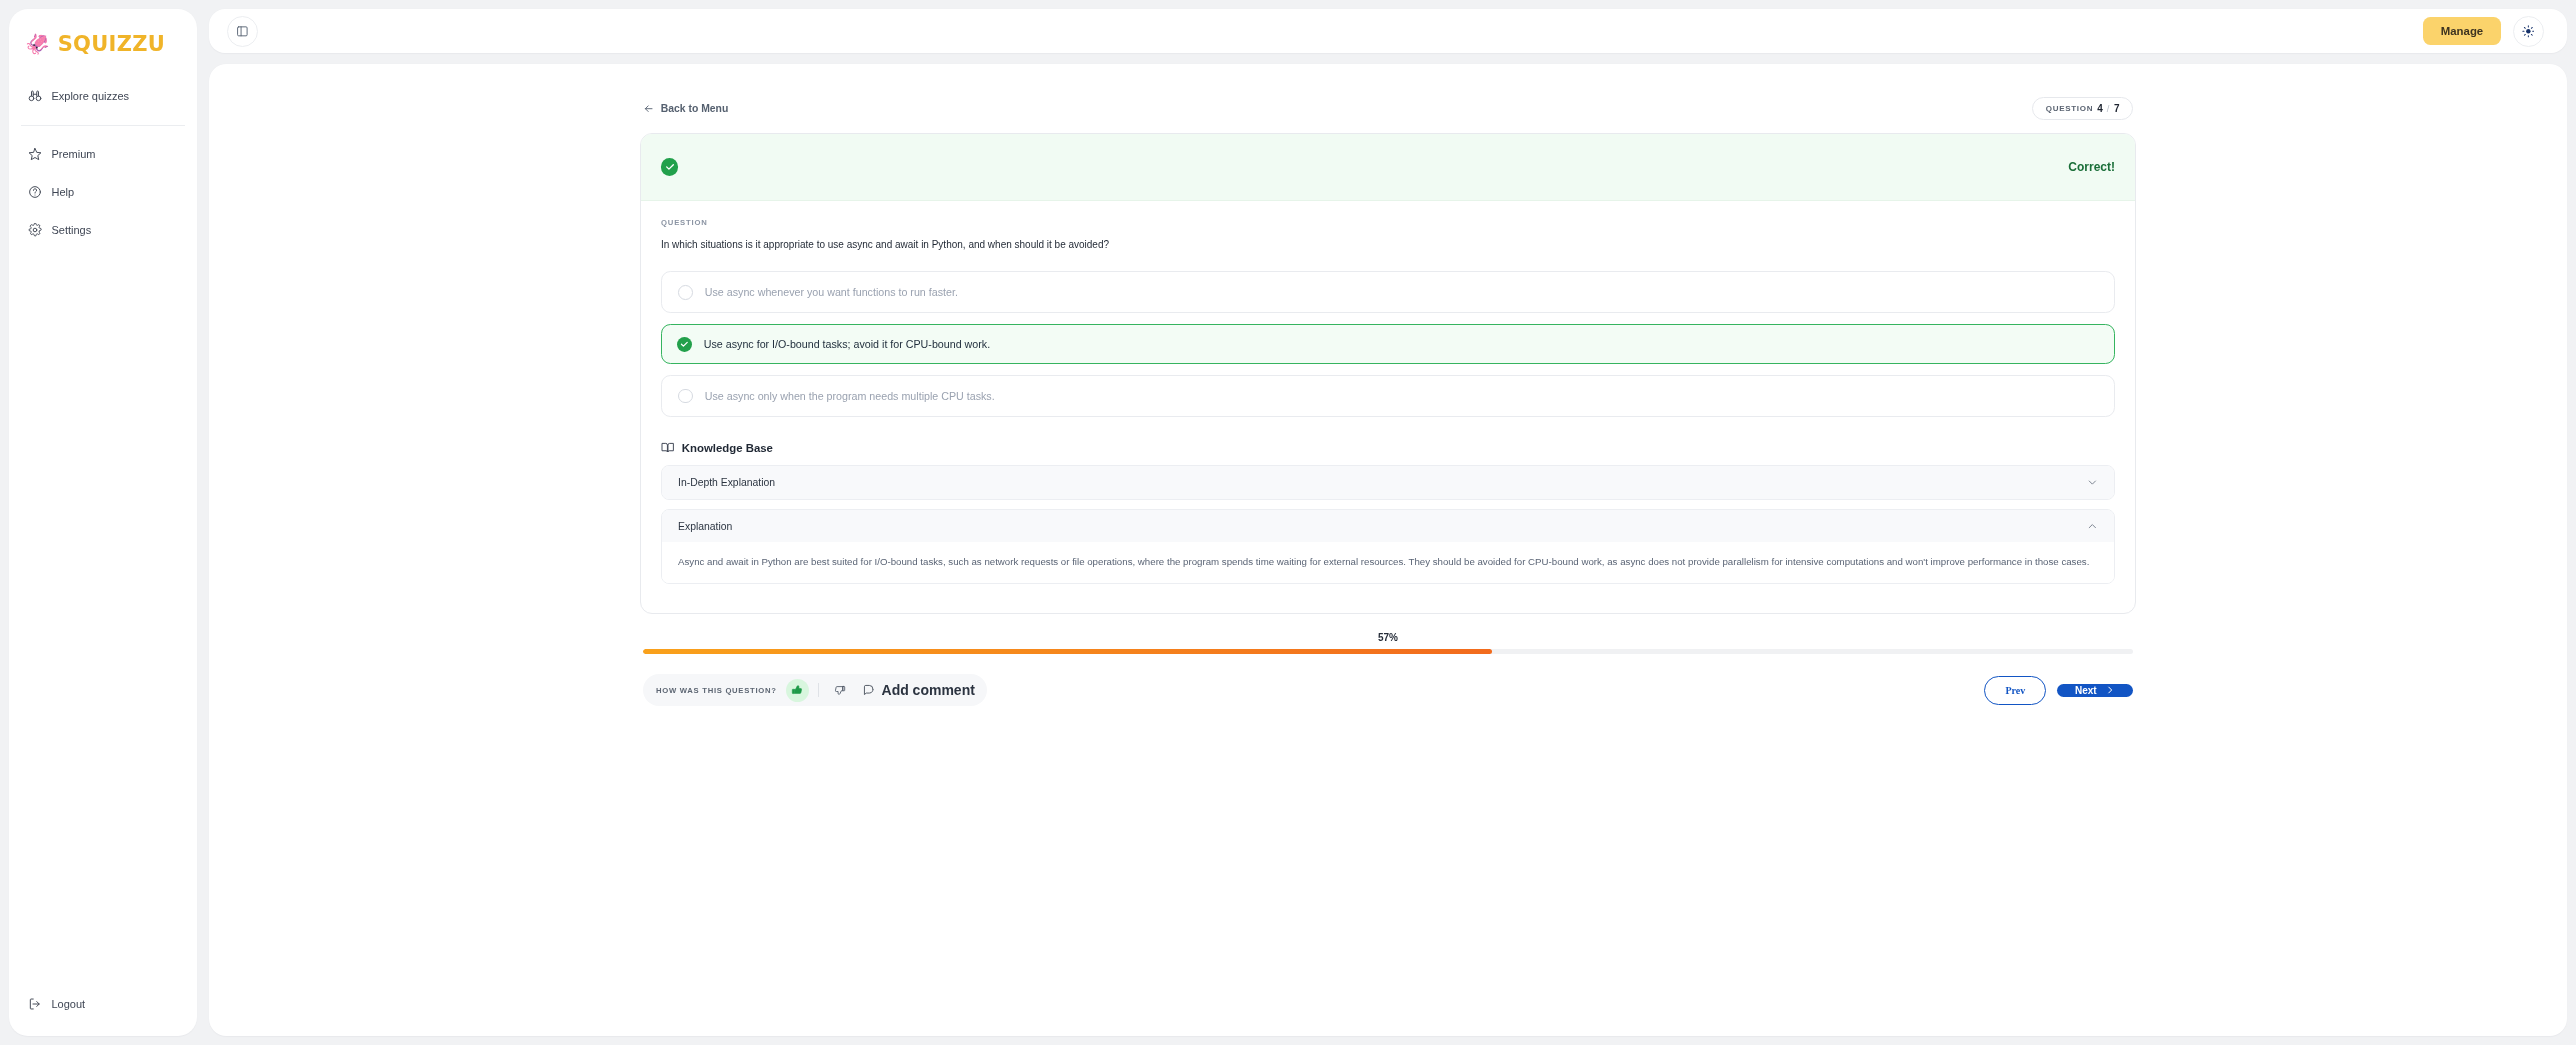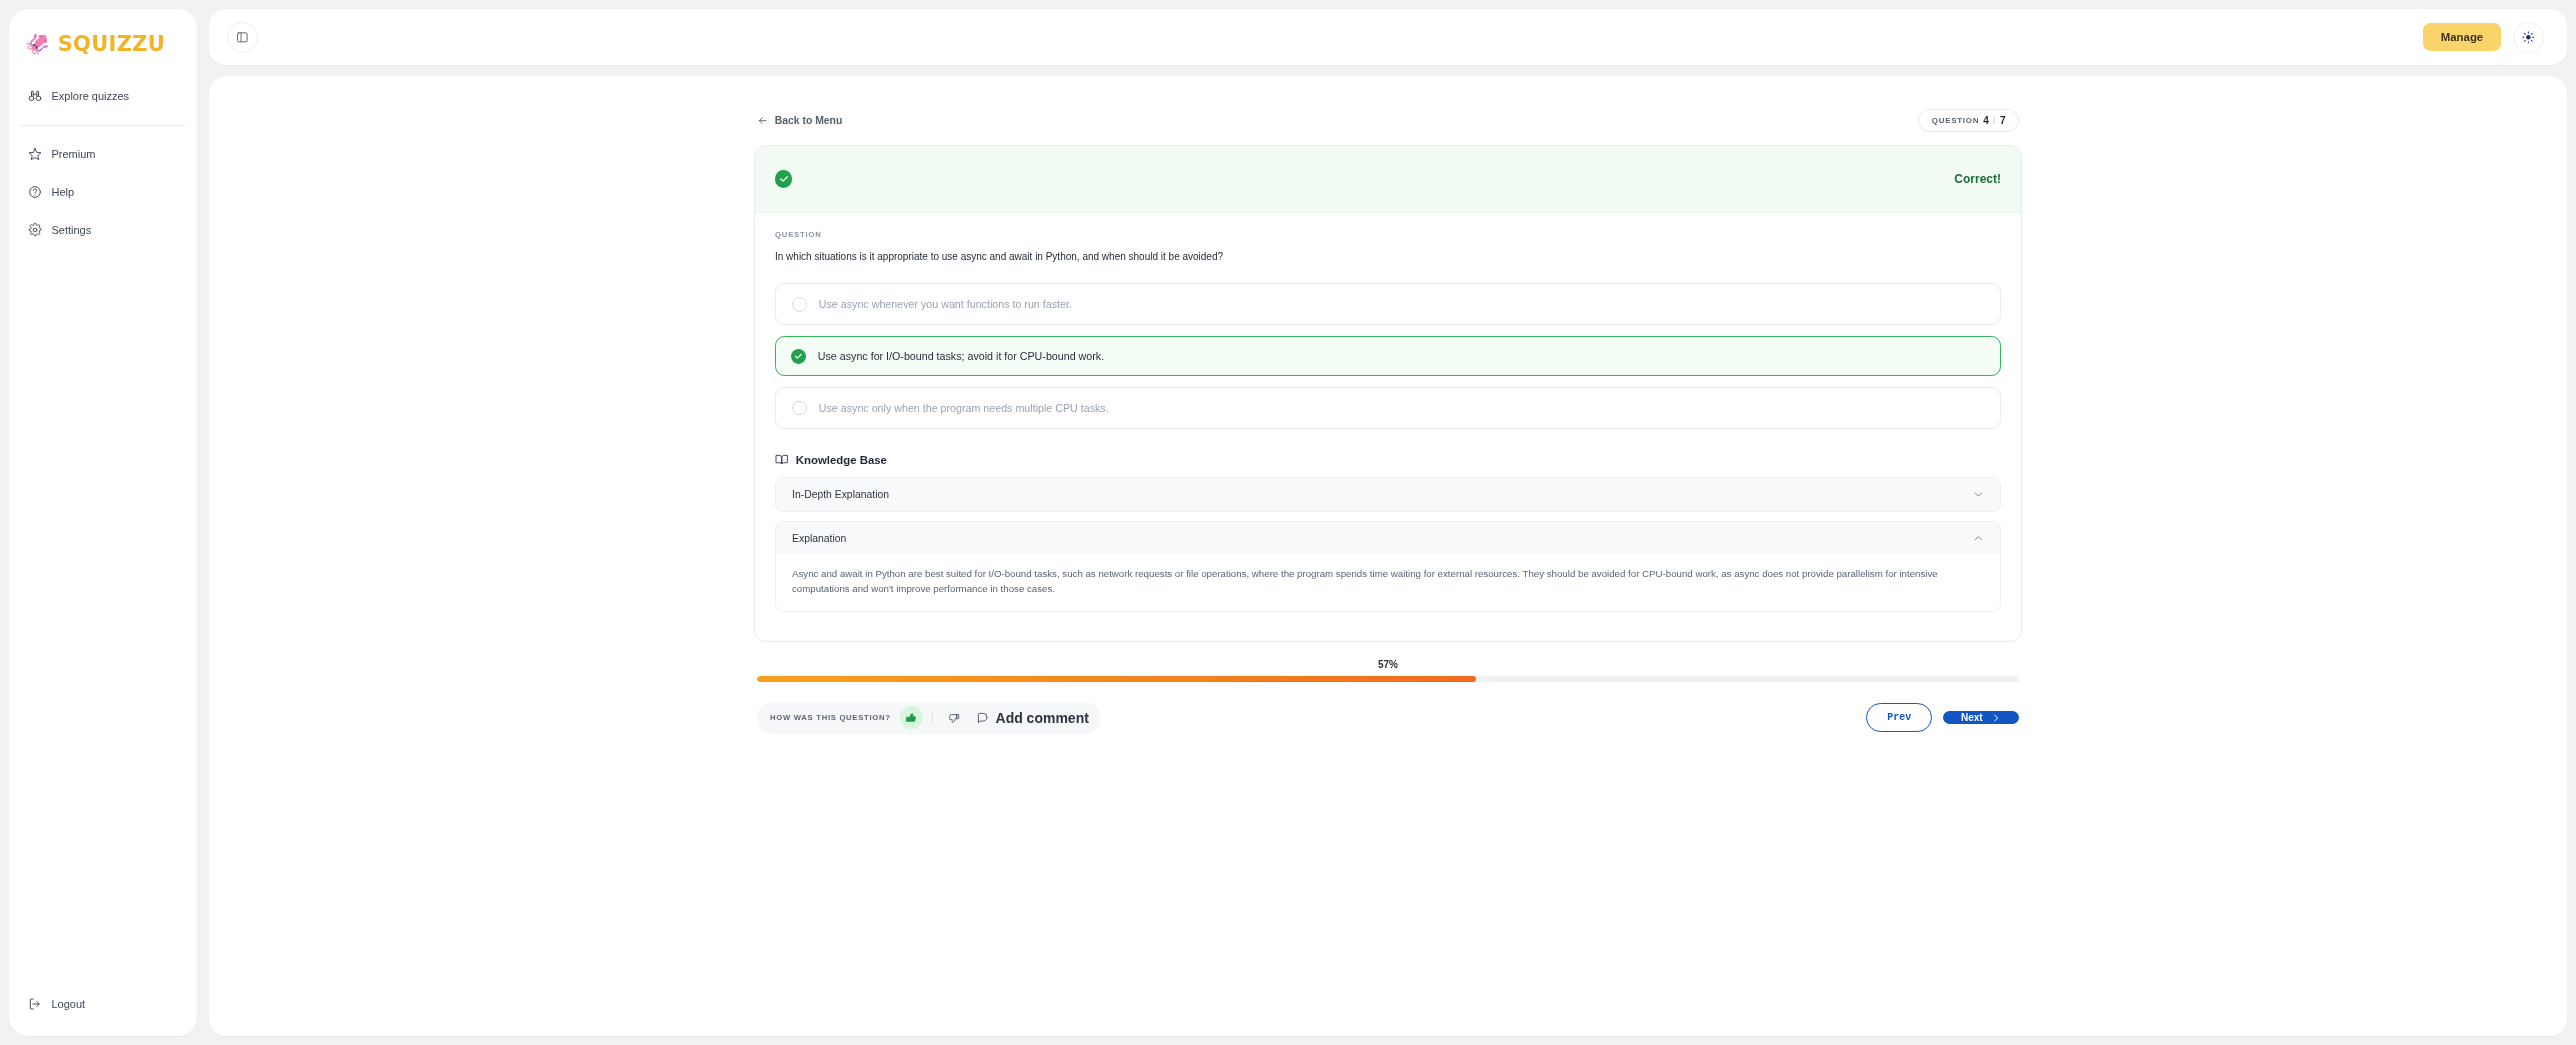--- a/index.html
+++ b/index.html
@@ -40,21 +40,21 @@
   }
   .nav-ico { width: 14px; height: 14px; flex: 0 0 14px; color: #454b57; display:block; }
   .nav-ico svg { width: 14px; height: 14px; display: block; }
   .sidebar-spacer { flex: 1 1 auto; }
   .logout { padding: 0 10.7px 2.7px 10.7px; }
 
   
   .right { flex: 1 1 auto; display: flex; flex-direction: column; gap: 10.7px; min-width: 0; }
 
   .topbar {
-    height: 56px; background: #ffffff; border-radius: 16px;
+    height: 44px; background: #ffffff; border-radius: 16px;
     display: flex; align-items: center;
     padding: 0 23px 0 17.4px; gap: 12px;
     box-shadow: 0 0.7px 1.3px rgba(16,24,40,.04);
   }
   .circle-btn {
     width: 31px; height: 31px; border-radius: 50%;
     border: 0.7px solid #eceef1; background: #fff;
     display: flex; align-items: center; justify-content: center;
     cursor: pointer; color: #5a6575;
   }
@@ -66,21 +66,21 @@
     font-size: 11.4px; font-weight: 700;
     padding: 8px 17.4px; cursor: pointer;
     font-family: "Liberation Sans", sans-serif;
   }
 
   .stage {
     flex: 1 1 auto; background: #ffffff; border-radius: 17.4px;
     padding: 24px 0 0 0; overflow: hidden;
     box-shadow: 0 0.7px 1.3px rgba(16,24,40,.04);
   }
-  .quiz-wrap { width: 1268px; margin: 0 auto; }
+  .quiz-wrap { width: 1496px; margin: 0 auto; }
 
   .quiz-head {
     display: flex; align-items: center; justify-content: space-between;
     padding: 9.4px 2.7px 13.4px 2.7px;
   }
   .back-link {
     display: flex; align-items: center; gap: 6.7px;
     color: #55606f; font-size: 10.4px; font-weight: 600; cursor: pointer;
   }
   .back-link svg { width: 11.4px; height: 11.4px; display: block; }
@@ -197,21 +197,21 @@
   .add-comment {
     display: flex; align-items: center; gap: 6.7px; cursor: pointer;
     margin-left: 9.4px; color: #2b3340; font-size: 14px; font-weight: 700;
   }
   .add-comment svg { width: 11.4px; height: 11.4px; color: #3b4350; display: block; }
 
   .nav-btns { display: flex; align-items: center; gap: 10.7px; }
   .btn-prev {
     border: 1.1px solid #1255c4; color: #1255c4; background: #fff;
     border-radius: 670px; font-size: 10px; font-weight: 700;
-    padding: 8px 20px; cursor: pointer; font-family: Liberation Mono, monospace;
+    padding: 8px 20px; cursor: pointer; font-family: Liberation Serif, serif;
   }
   .btn-next {
     border: none; color: #fff; background: #1255c4;
     border-radius: 670px; font-size: 10px; font-weight: 700;
     padding: 1px 18px; cursor: pointer;
     display: flex; align-items: center; gap: 8.7px;
     font-family: "Liberation Sans", sans-serif;
   }
   .btn-next svg { width: 10px; height: 10px; display: block; }
 </style>

